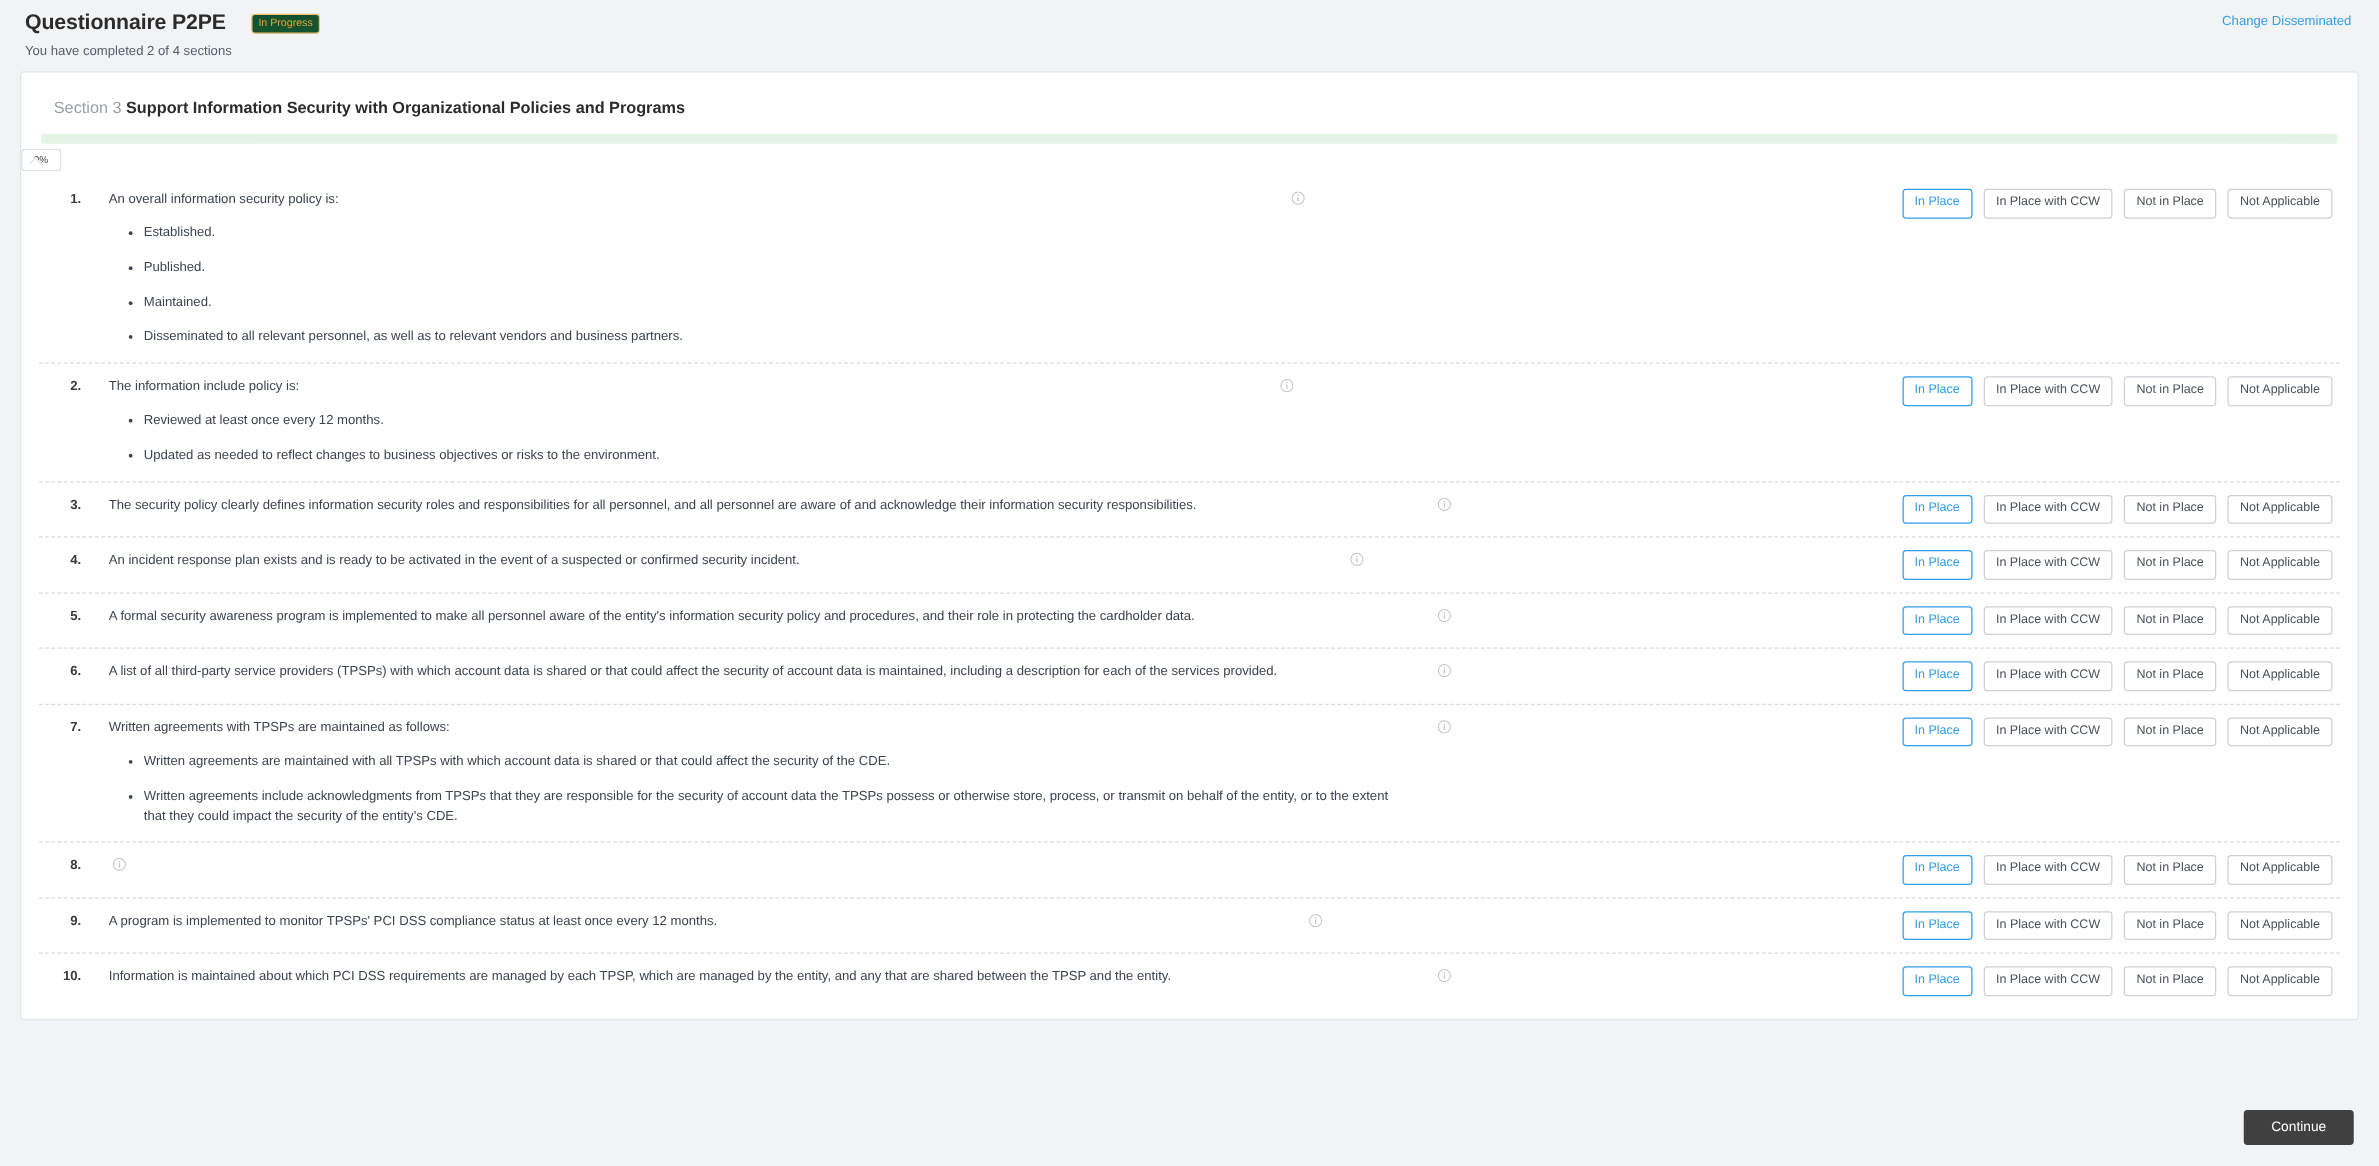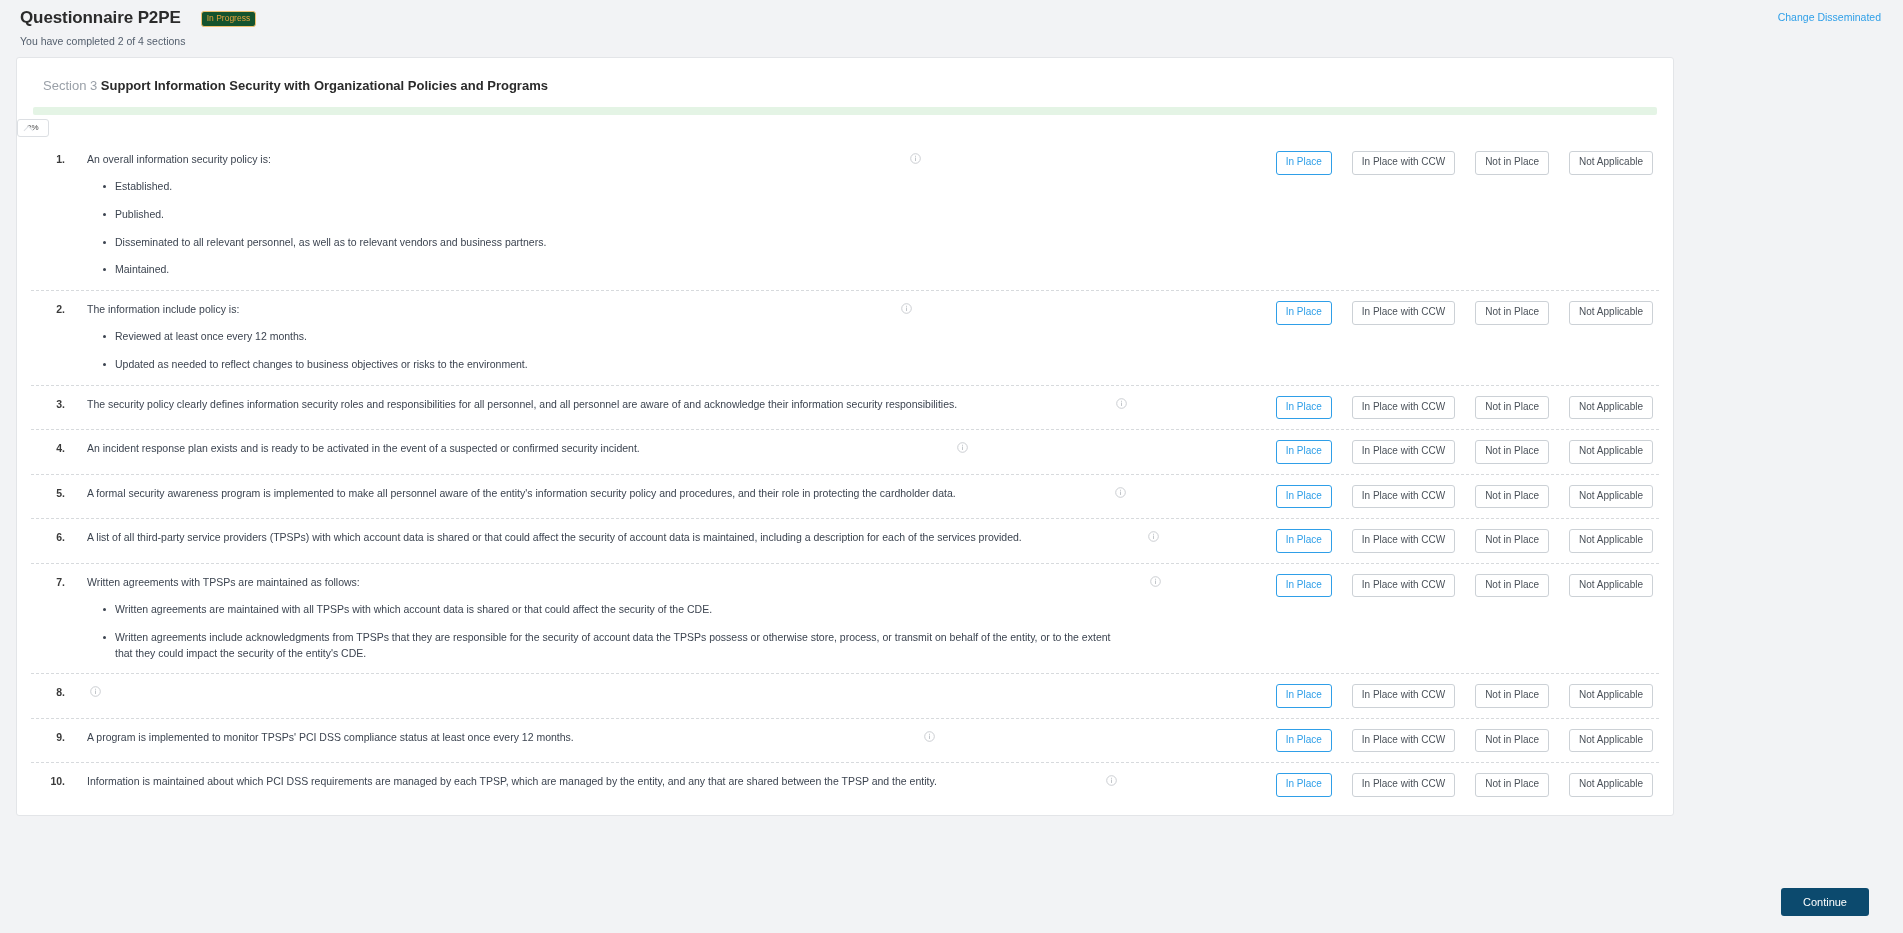--- a/index.html
+++ b/index.html
@@ -69,21 +69,21 @@
     color: #2f9fe8;
     font-size: 10.5px;
     cursor: pointer;
   }
 
   
   .card {
     position: absolute;
     left: 16px;
     top: 57px;
-    width: 1658px;
+    width: 1871px;
     background: #ffffff;
     border: 1px solid #e3e5e8;
     border-radius: 3px;
     padding-bottom: 8px;
   }
   .section-head {
     padding: 20px 0 14px 26px;
     font-size: 13px;
     color: #303030;
   }
@@ -207,21 +207,21 @@
     display: block;
     opacity: 0.55;
     cursor: pointer;
   }
 
   .qspacer { flex: 1 1 auto; }
 
   .qanswers {
     flex: 0 0 auto;
     display: flex;
-    gap: 20px;
+    gap: 9px;
     padding-top: 0px;
     padding-right: 6px;
   }
   .ans-btn {
     font-family: "Liberation Sans", sans-serif;
     font-size: 10px;
     color: #4a5159;
     background: #ffffff;
     border: 1px solid #ccd1d6;
     border-radius: 3px;
@@ -237,23 +237,23 @@
 
   
   .footer {
     position: absolute;
     left: 0; right: 0;
     bottom: 0;
     height: 55px;
   }
   .continue-btn {
     position: absolute;
-    right: 34px;
+    right: 20px;
     top: 10px;
-    background: #0c4a6e;
+    background: #404040;
     border: none;
     border-radius: 3px;
     color: #ffffff;
     font-family: "Liberation Sans", sans-serif;
     font-size: 11px;
     padding: 8px 22px;
     cursor: pointer;
   }
 </style>
 </head>
@@ -291,22 +291,22 @@
     </div>
 
     <div class="questions" id="questions">
         <div class="qrow">
           <div class="qnum">1.</div>
           <div class="qbody">
             <div class="qtext">An overall information security policy is:</div>
             <ul class="qbullets">
               <li>Established.</li>
               <li>Published.</li>
+              <li>Maintained.</li>
               <li>Disseminated to all relevant personnel, as well as to relevant vendors and business partners.</li>
-              <li>Maintained.</li>
             </ul>
           </div>
           <div class="qinfo">
             <svg class="info-icon" viewBox="0 0 16 16">
               <circle cx="8" cy="8" r="7" fill="none" stroke="#8d939b" stroke-width="1.2"></circle>
               <rect x="7.3" y="6.6" width="1.4" height="5" fill="#8d939b"></rect>
               <rect x="7.3" y="4" width="1.4" height="1.5" fill="#8d939b"></rect>
             </svg>
           </div>
           <div class="qspacer"></div>

